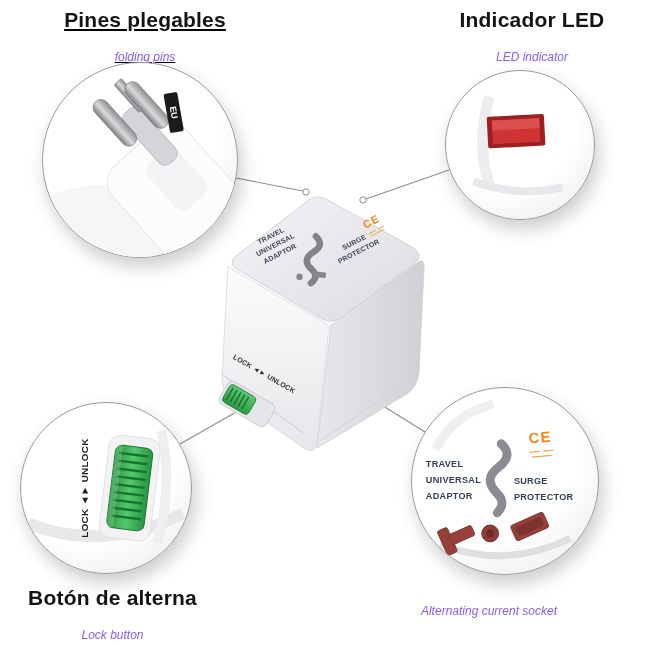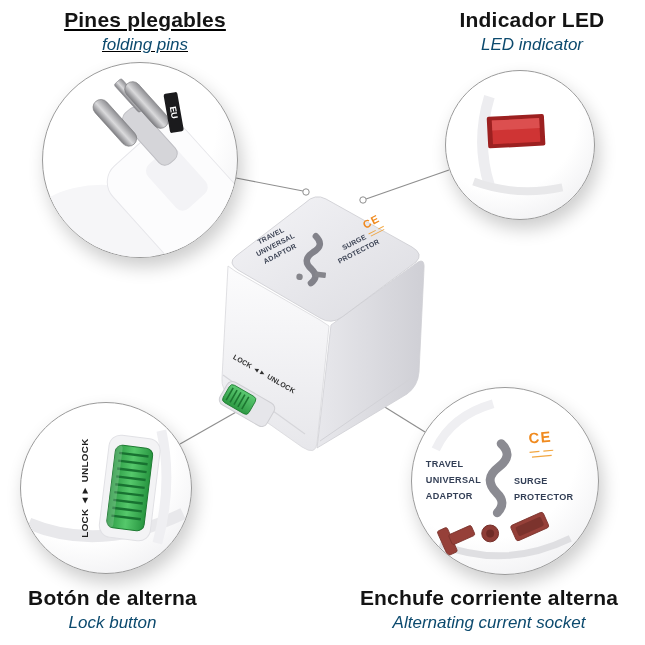--- a/index.html
+++ b/index.html
@@ -2,21 +2,21 @@
 <html><head>
 <meta charset="utf-8">
 <style>
   * { margin:0; padding:0; box-sizing:border-box; }
   html,body { background:#ffffff; }
   body { width:645px; height:645px; font-family:"Liberation Sans", sans-serif; }
   .canvas { position:relative; width:645px; height:645px; background:#ffffff; overflow:hidden; }
   .art { position:absolute; left:0; top:0; }
   .label { position:absolute; text-align:center; }
   .label .title { font-size:21px; font-weight:800; color:#141414; letter-spacing:.2px; }
-  .label .subtitle { font-size:17px; font-style:italic; color:#0c4a6e; margin-top:3px; }
+  .label .subtitle { font-size:12px; font-style:italic; color:#8b5cf6; margin-top:18px; }
   .zoom { position:absolute; border-radius:50%; border:1px solid #9a9a9a;
           background: radial-gradient(circle at 38% 30%, #ffffff 55%, #f1f1f3 82%, #e8e8eb);
           box-shadow: 4px 9px 18px rgba(0,0,0,.20); overflow:hidden; }
   .zoom svg { position:absolute; left:0; top:0; width:100%; height:100%; }
   svg text { font-family:"Liberation Sans", sans-serif; }
 </style>
 </head>
 <body>
 
 <div class="canvas">
@@ -99,21 +99,20 @@
   </div>
   <div class="label" style="left:407px; top:8px; width:250px;">
     <div class="title">Indicador LED</div>
     <div class="subtitle">LED indicator</div>
   </div>
   <div class="label" style="left:0px; top:586px; width:225px;">
     <div class="title">Botón de alterna</div>
     <div class="subtitle">Lock button</div>
   </div>
   <div class="label" style="left:333px; top:586px; width:312px;">
-    <div class="title">Enchufe corriente alterna</div>
     <div class="subtitle">Alternating current socket</div>
   </div>
 
   <div class="zoom" style="left:42px; top:62px; width:196px; height:196px;">
     <svg viewBox="0 0 196 196">
       <defs>
         <linearGradient id="gMetalZ" x1="0" y1="0" x2="1" y2="0">
           <stop offset="0" stop-color="#7e7e82"></stop>
             <stop offset="0.45" stop-color="#dadadc"></stop>
             <stop offset="1" stop-color="#8e8e92"></stop>

